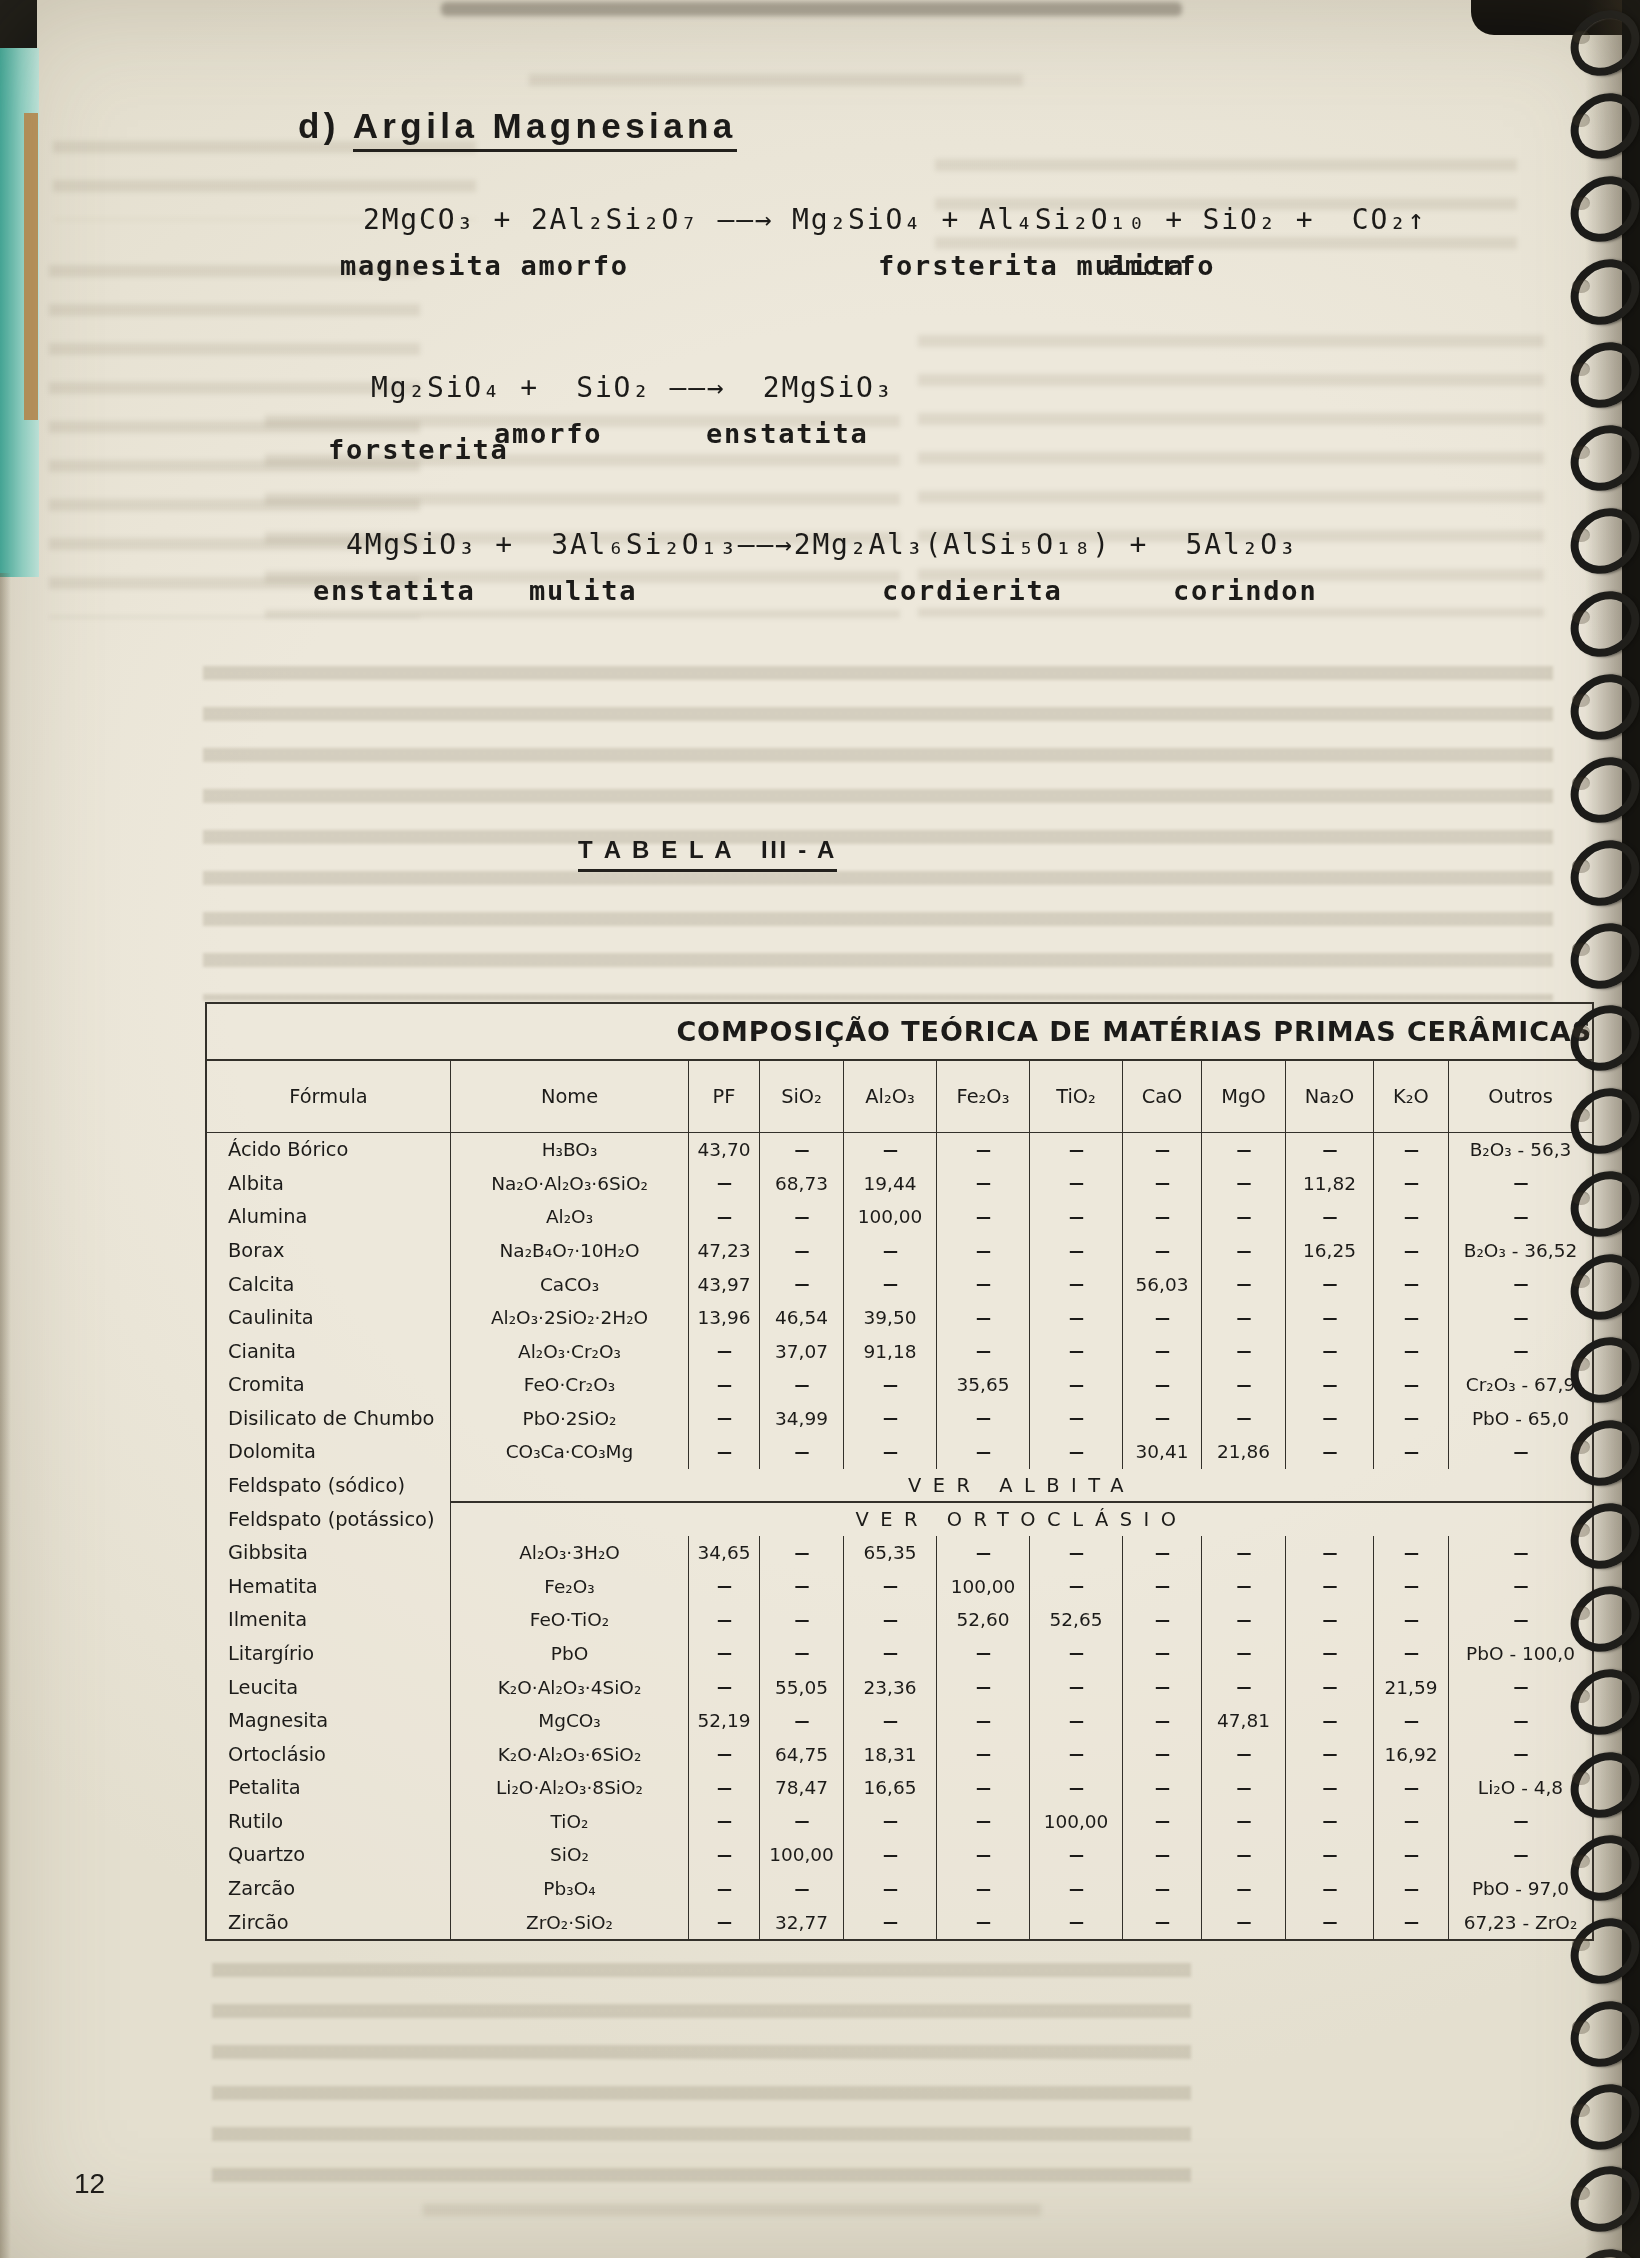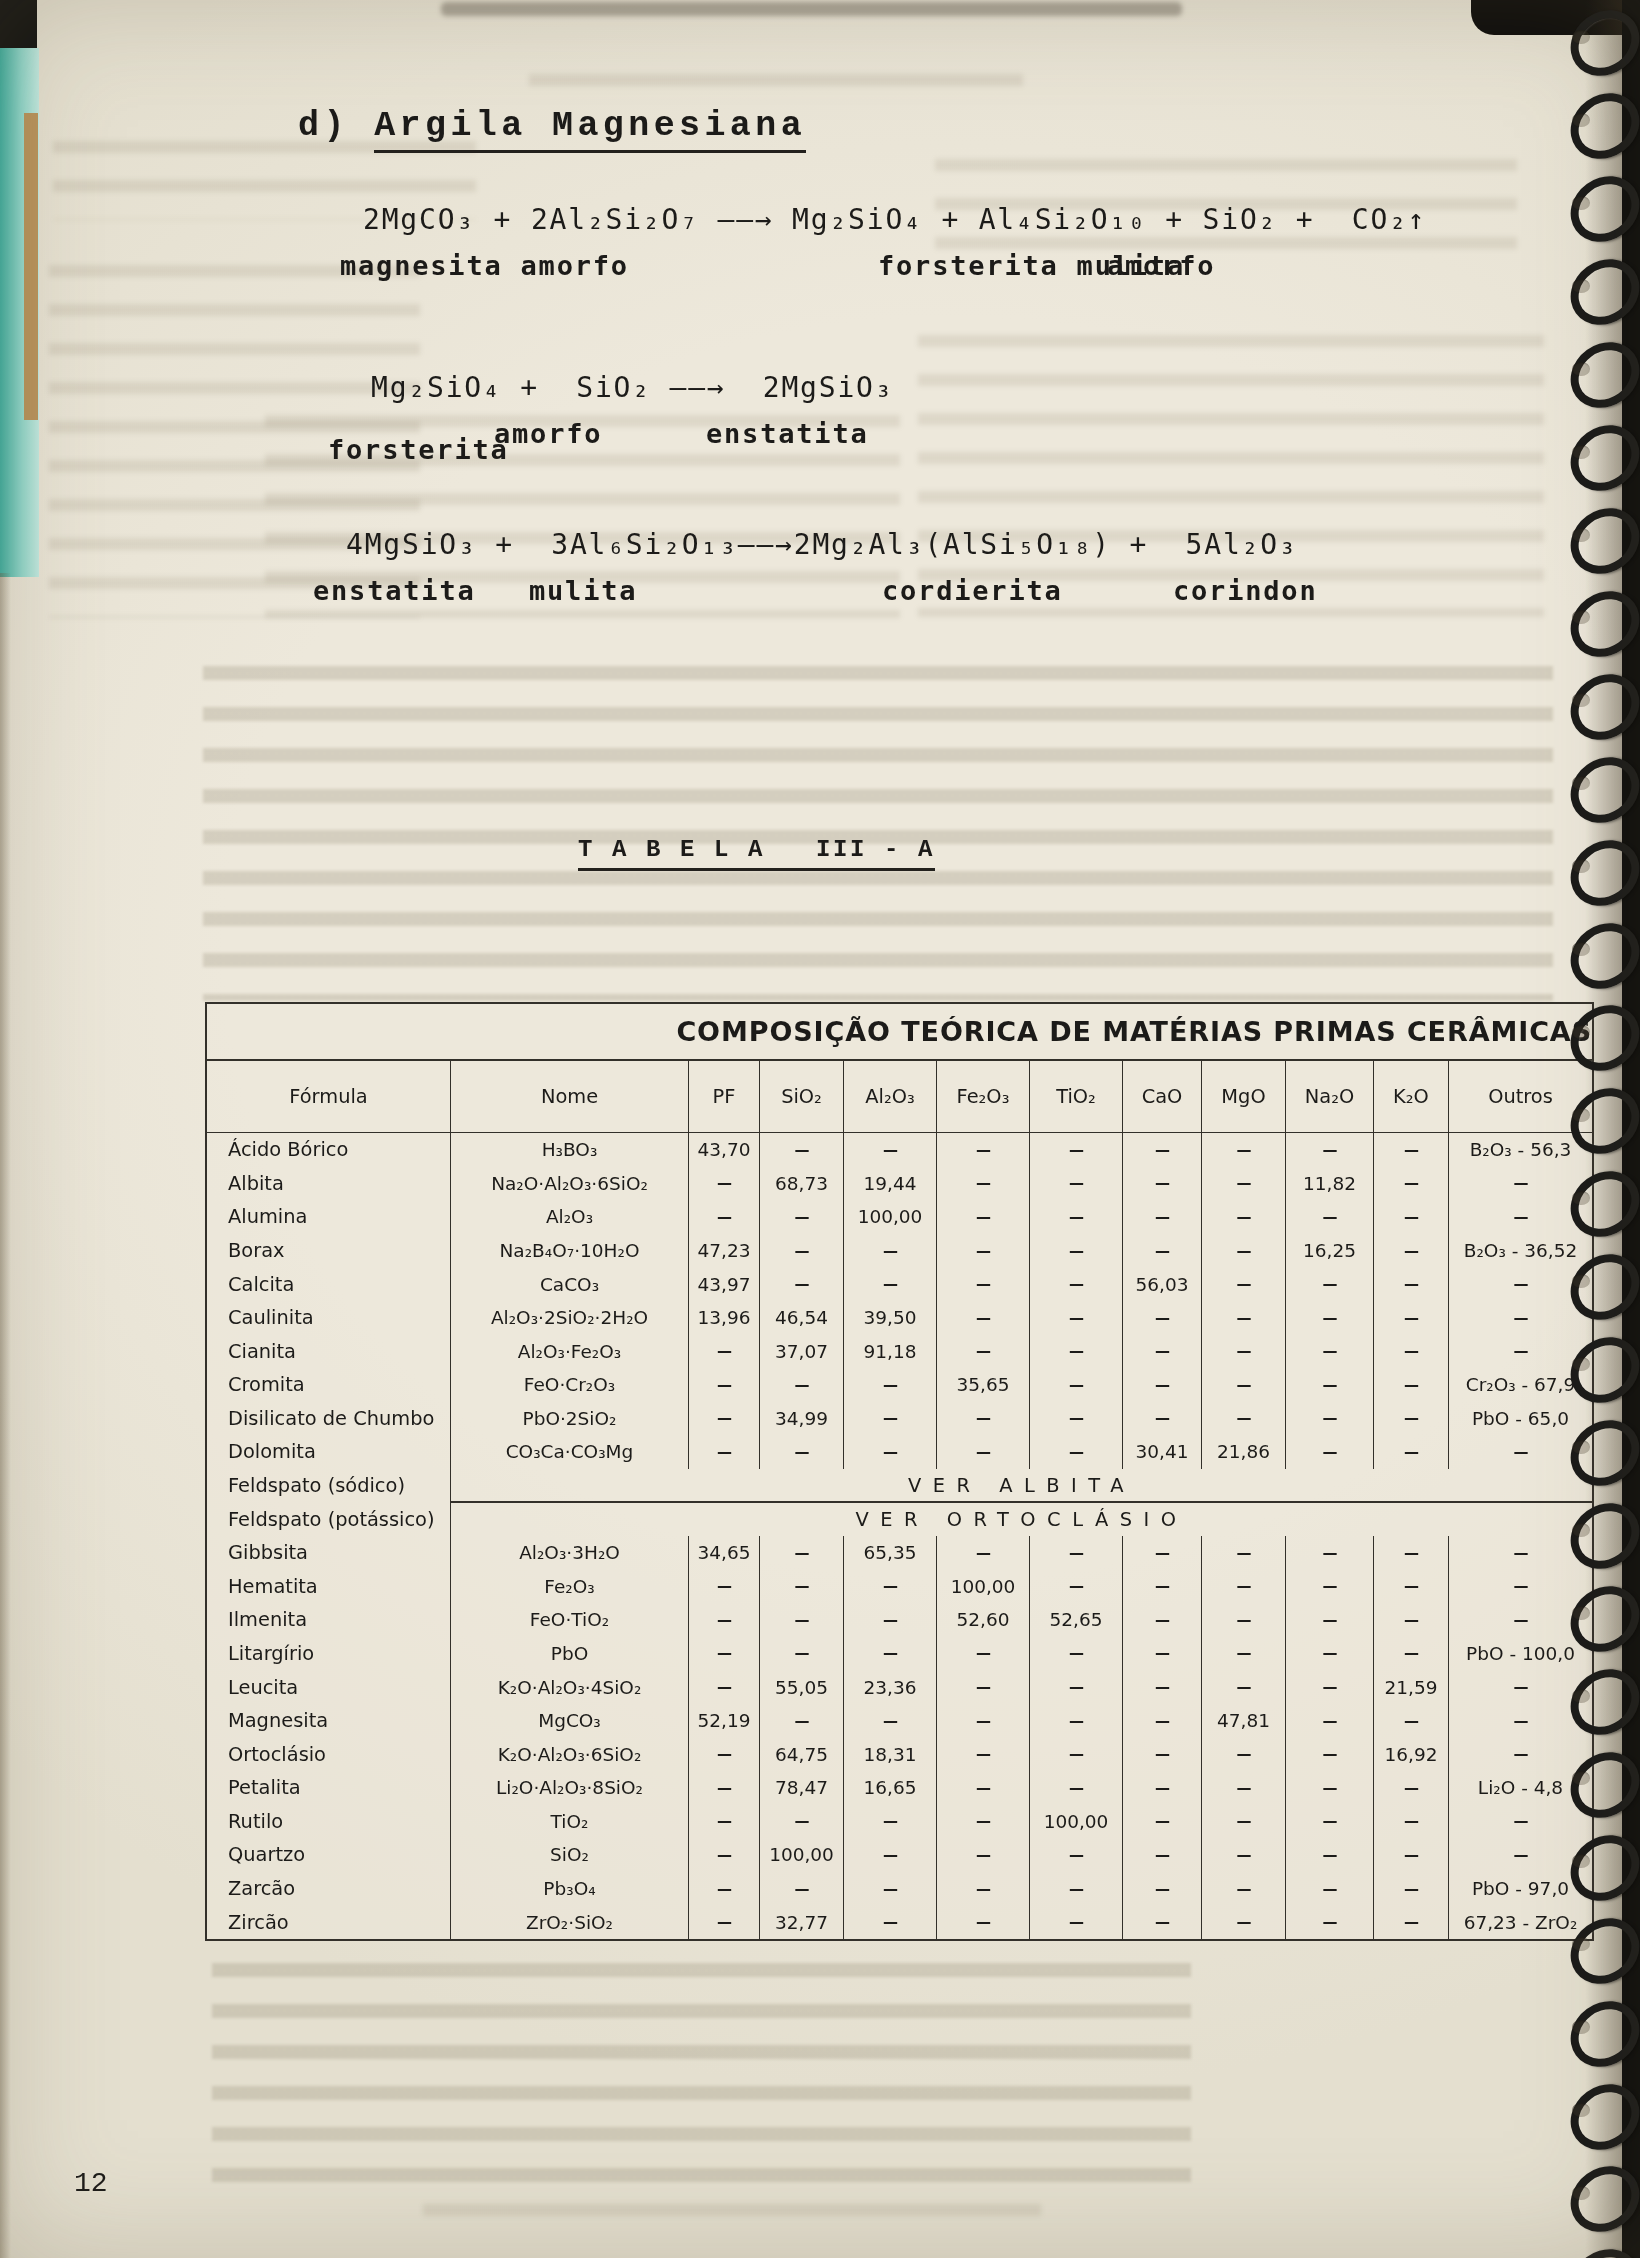--- a/index.html
+++ b/index.html
@@ -21,21 +21,21 @@
   .edge-black{position:absolute;left:0;top:0;width:37px;height:51px;background:#121210;z-index:3;}
   .edge-teal{position:absolute;left:0;top:48px;width:39px;height:529px;z-index:3;
         background:linear-gradient(90deg,#3fae9f,#8fd6ca 55%,#c2e9e0);}
   .edge-orange{position:absolute;left:24px;top:113px;width:14px;height:307px;background:#b9894e;opacity:.9;z-index:4;}
   .edge-left-shadow{position:absolute;left:0;top:573px;width:10.6px;height:1685px;z-index:3;
         background:linear-gradient(90deg,rgba(110,98,75,.45),rgba(110,98,75,0));}
   .corner-tr{position:absolute;top:0;right:16px;width:154px;height:35px;background:#0e0d0b;
         border-bottom-left-radius:23px;z-index:4;}
 
   
-  .tw{font-family:Liberation Mono, monospace;white-space:pre;z-index:2;position:absolute;}
+  .tw{font-family:Liberation Sans, sans-serif;white-space:pre;z-index:2;position:absolute;}
   .heading{left:298px;top:106px;font-size:35px;font-weight:700;letter-spacing:4.4px;}
   .heading .h-title{border-bottom:3.5px solid #23211d;padding-bottom:3.5px;}
   .eq{position:absolute;left:0;width:100%;z-index:2;}
   #eq0{top:203px;} #eq1{top:371px;} #eq2{top:528px;}
   .eq-line{font-family:"DejaVu Sans Mono", monospace;white-space:pre;font-size:28px;letter-spacing:1.8px;}
   #eq0 .eq-line{margin-left:363px;} #eq1 .eq-line{margin-left:371px;} #eq2 .eq-line{margin-left:346px;}
   .eq-labels{position:relative;height:44px;font-weight:bold;}
   .lbl{position:absolute;top:14px;font-family:"DejaVu Sans Mono", monospace;font-size:27px;letter-spacing:1.8px;}
   #eq0 .lbl1{left:340px;} #eq0 .lbl2{left:878px;} #eq0 .lbl3{left:1107px;}
   #eq1 .lbl1{left:328px;margin-top:16px;} #eq1 .lbl2{left:494px;} #eq1 .lbl3{left:706px;}
@@ -225,21 +225,21 @@
           <div class="cell dash">—</div>
           <div class="cell dash">—</div>
           <div class="cell dash">—</div>
           <div class="cell dash">—</div>
           <div class="cell dash">—</div>
           <div class="cell dash">—</div>
           <div class="cell dash">—</div>
         </div>
         <div class="row">
           <div class="cell ncell">Cianita</div>
-          <div class="cell fcell">Al₂O₃·Fe₂O₃</div>
+          <div class="cell fcell">Al₂O₃·Cr₂O₃</div>
           <div class="cell dash">—</div>
           <div class="cell vcell">37,07</div>
           <div class="cell vcell">91,18</div>
           <div class="cell dash">—</div>
           <div class="cell dash">—</div>
           <div class="cell dash">—</div>
           <div class="cell dash">—</div>
           <div class="cell dash">—</div>
           <div class="cell dash">—</div>
           <div class="cell dash">—</div>

